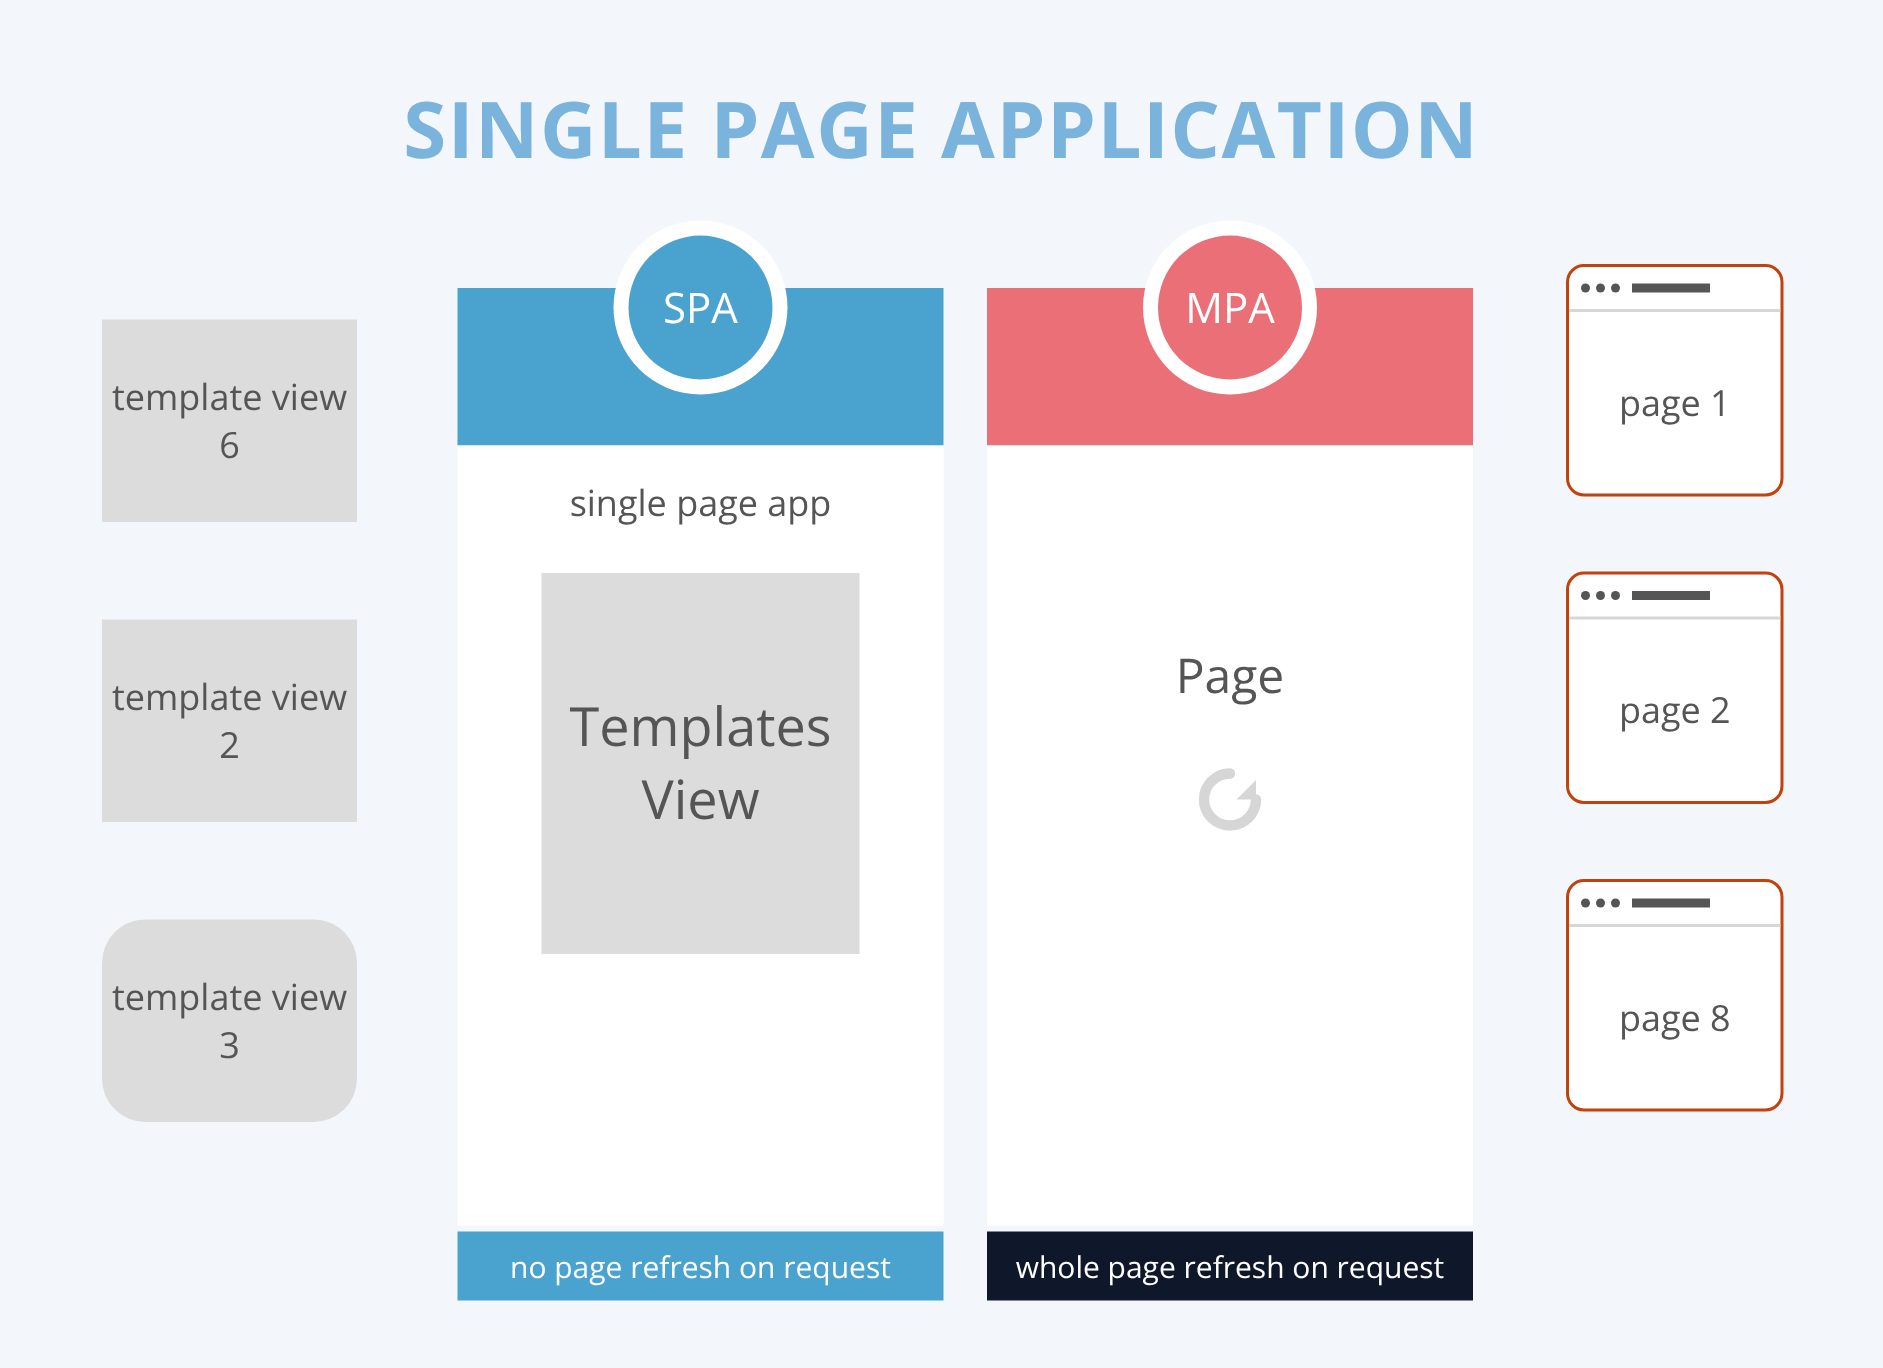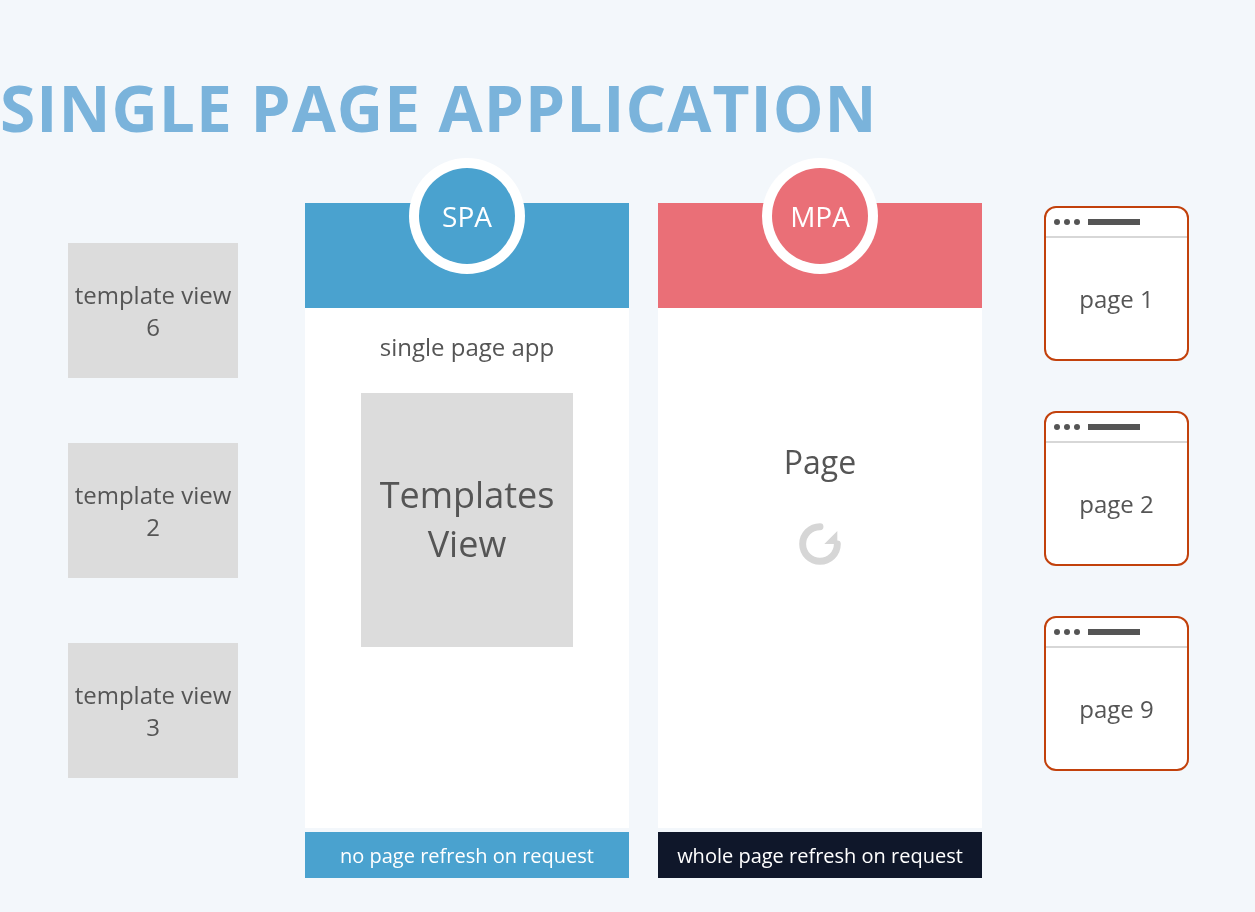--- a/index.html
+++ b/index.html
@@ -5,22 +5,23 @@
   * { box-sizing: border-box; margin: 0; padding: 0; }
   body {
     font-family: "Open Sans", "Segoe UI", Helvetica, Arial, sans-serif;
     background: #f3f7fb;
     width: 1255px;
     height: 912px;
     overflow: hidden;
     color: #555;
   }
   .title {
-    padding-top: 64px;
-    font-size: 64px;
+    text-align: center;
+    padding-top: 50px;
+    font-size: 52px;
     font-weight: 700;
     letter-spacing: 1px;
     color: #7ab3db;
   }
   .stage {
     position: relative;
     width: 100%;
     height: 760px;
   }
 
@@ -34,26 +35,26 @@
     display: flex;
     align-items: center;
     justify-content: center;
     text-align: center;
     font-size: 24px;
     line-height: 1.3;
     color: #555;
   }
   .tv1 { top: 92px; }
   .tv2 { top: 292px; }
-  .tv3 { top: 492px; }
+  .tv3 { top: 492px; border-radius: 29px; }
 
   
   .col {
     position: absolute;
-    top: 52px;
+    top: 71px;
     width: 324px;
     height: 675px;
   }
   .col-spa { left: 305px; }
   .col-mpa { left: 658px; }
 
   .header-bar {
     height: 105px;
     width: 100%;
   }
@@ -244,16 +245,16 @@
   </div>
   <div class="page-mini pm3">
     <div class="pm-top">
       <div class="pm-dots">
         <div class="pm-dot"></div>
           <div class="pm-dot"></div>
           <div class="pm-dot"></div>
       </div>
       <div class="pm-bar"></div>
     </div>
-    <div class="pm-body">page 9</div>
+    <div class="pm-body">page 8</div>
   </div>
 
 </div>
 
 </body></html>

